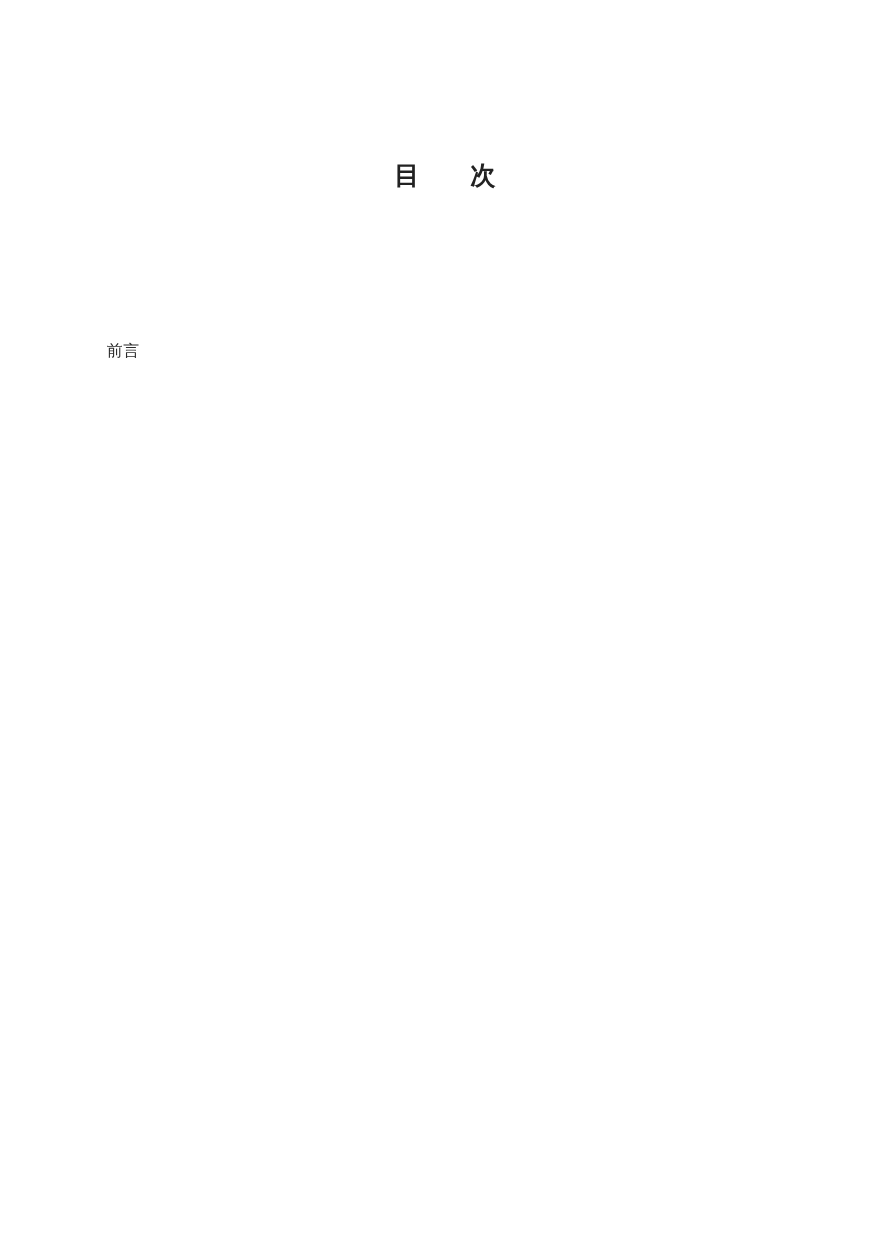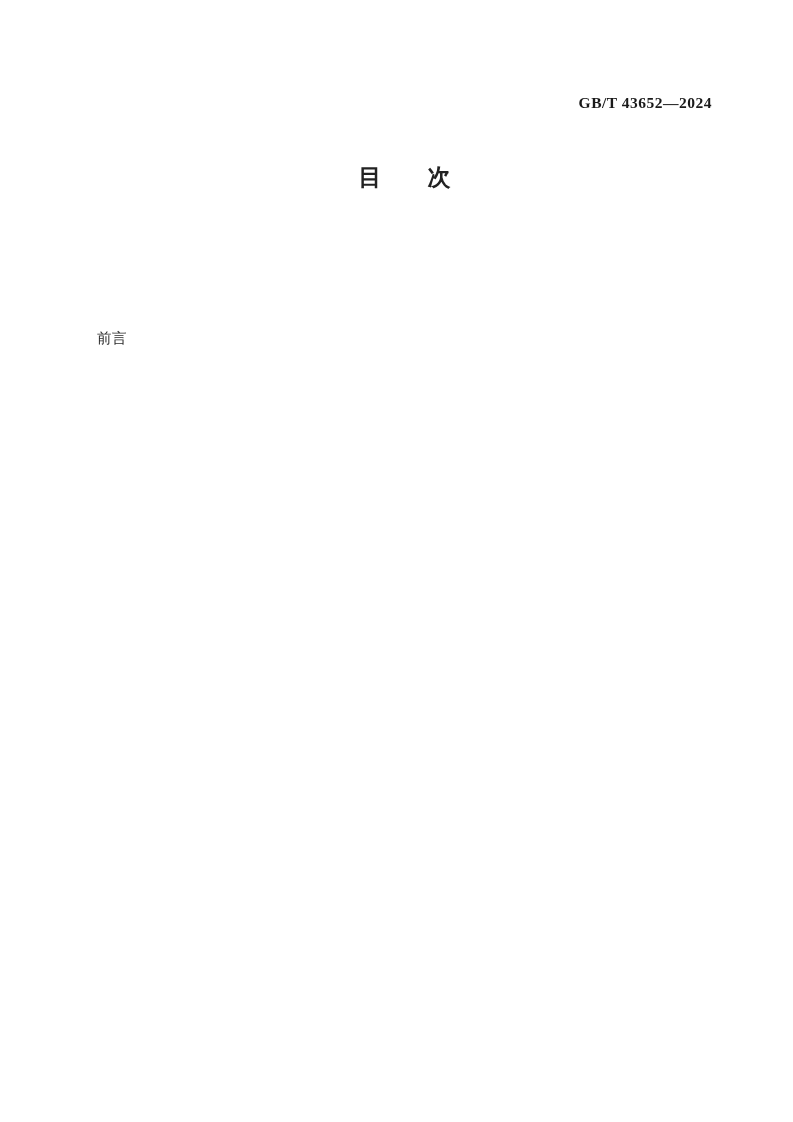--- a/index.html
+++ b/index.html
@@ -65,23 +65,20 @@
     min-width: 24px;
     text-align: right;
     font-size: 14px;
   }
 </style>
 </head>
 <body>
 
 <div class="page">
 
-  <div class="header">
-    <span class="doc-code">GB/T 43652—2024</span>
-  </div>
 
   <h1 class="title">
     <span>目</span>
     <span>次</span>
   </h1>
 
   <div class="toc" id="toc">
       <div class="toc-row level-0">
         <span class="label">前言</span>
         <span class="leader"></span>

